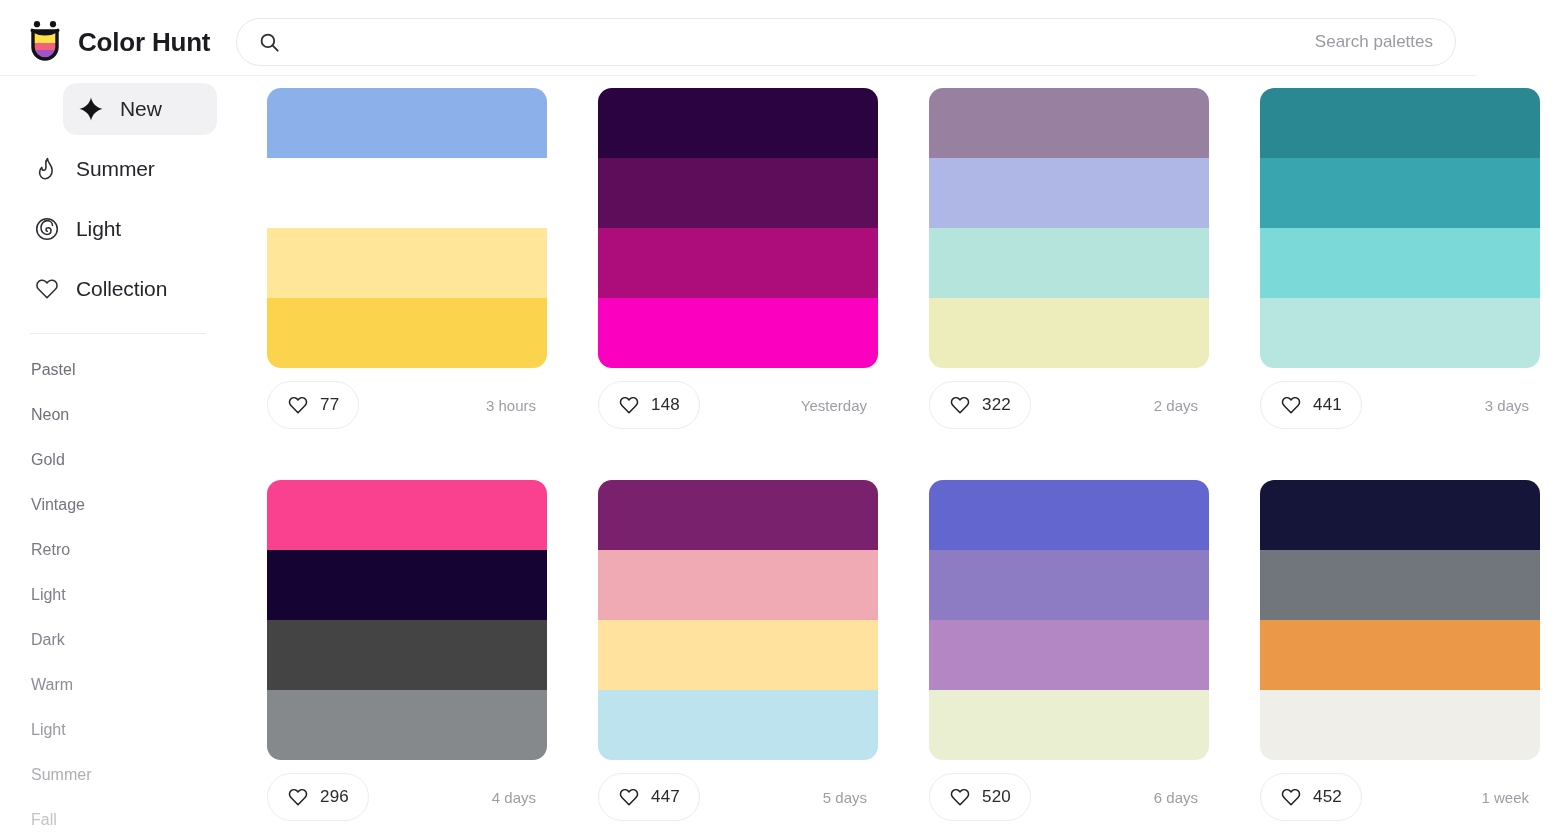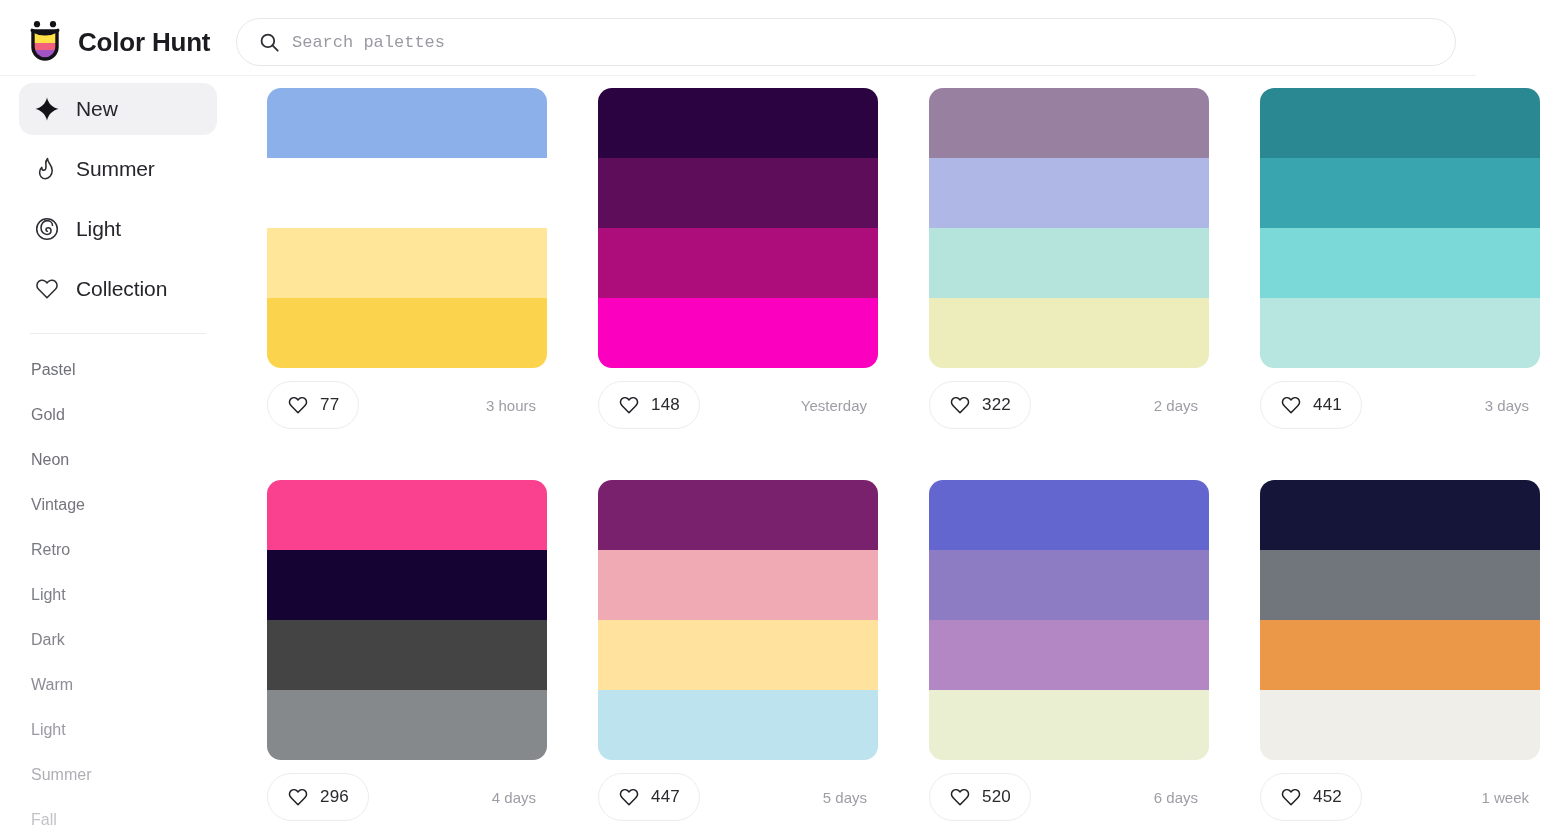--- a/index.html
+++ b/index.html
@@ -62,26 +62,27 @@
     gap: 12px;
     padding: 0 22px;
     background: #ffffff;
   }
 
   .search-icon { width: 21px; height: 21px; flex-shrink: 0; display:block; }
 
   .search-input {
     border: none;
     outline: none;
-    font-family: Liberation Mono, monospace;
+    font-family: Liberation Sans, sans-serif;
     font-size: 17px;
     color: #b91c1c;
     background: transparent;
     width: 100%;
     height: 100%;
+    text-align: right;
   }
   .search-input::placeholder { color: #9a9aa2; }
 
   
   .sidebar {
     position: absolute;
     top: 67px;
     left: 0;
     width: 236px;
     height: 765px;
@@ -93,21 +94,21 @@
   .nav-item {
     display: flex;
     align-items: center;
     gap: 16px;
     height: 52px;
     border-radius: 14px;
     padding: 0 15px;
     cursor: pointer;
     margin-bottom: 8px;
   }
-  .nav-item.active { background: #f1f1f3; }
+  .nav-item.active { background: #f1f1f3; margin-left: 44px; }
 
   .nav-icon { width: 26px; height: 26px; flex-shrink: 0; display:block; }
 
   .nav-label {
     font-size: 21px;
     color: #25252b;
     letter-spacing: -0.1px;
     white-space: nowrap;
   }
 
@@ -258,22 +259,22 @@
     <svg class="nav-icon" viewBox="0 0 26 26">
       <path d="M13 21.8 L4.6 13.3 C2.3 11.0 2.4 7.3 4.8 5.3 C7.0 3.5 10.3 3.9 12.2 6.1 L13 7.0 L13.8 6.1 C15.7 3.9 19.0 3.5 21.2 5.3 C23.6 7.3 23.7 11.0 21.4 13.3 Z" fill="none" stroke="#2d2d33" stroke-width="1.55" stroke-linejoin="round"></path>
     </svg>
     <span class="nav-label">Collection</span>
   </div>
 
   <div class="divider"></div>
 
   <div class="tag-list">
     <div class="tag-item" style="color:#6f6f78">Pastel</div>
+    <div class="tag-item" style="color:#6f6f78">Neon</div>
     <div class="tag-item" style="color:#73737c">Gold</div>
-    <div class="tag-item" style="color:#6f6f78">Neon</div>
     <div class="tag-item" style="color:#76767f">Vintage</div>
     <div class="tag-item" style="color:#7a7a83">Retro</div>
     <div class="tag-item" style="color:#7e7e87">Light</div>
     <div class="tag-item" style="color:#83838c">Dark</div>
     <div class="tag-item" style="color:#8d8d96">Warm</div>
     <div class="tag-item" style="color:#9a9aa2">Light</div>
     <div class="tag-item" style="color:#aeaeb5">Summer</div>
     <div class="tag-item" style="color:#c2c2c8">Fall</div>
   </div>
 </div>

